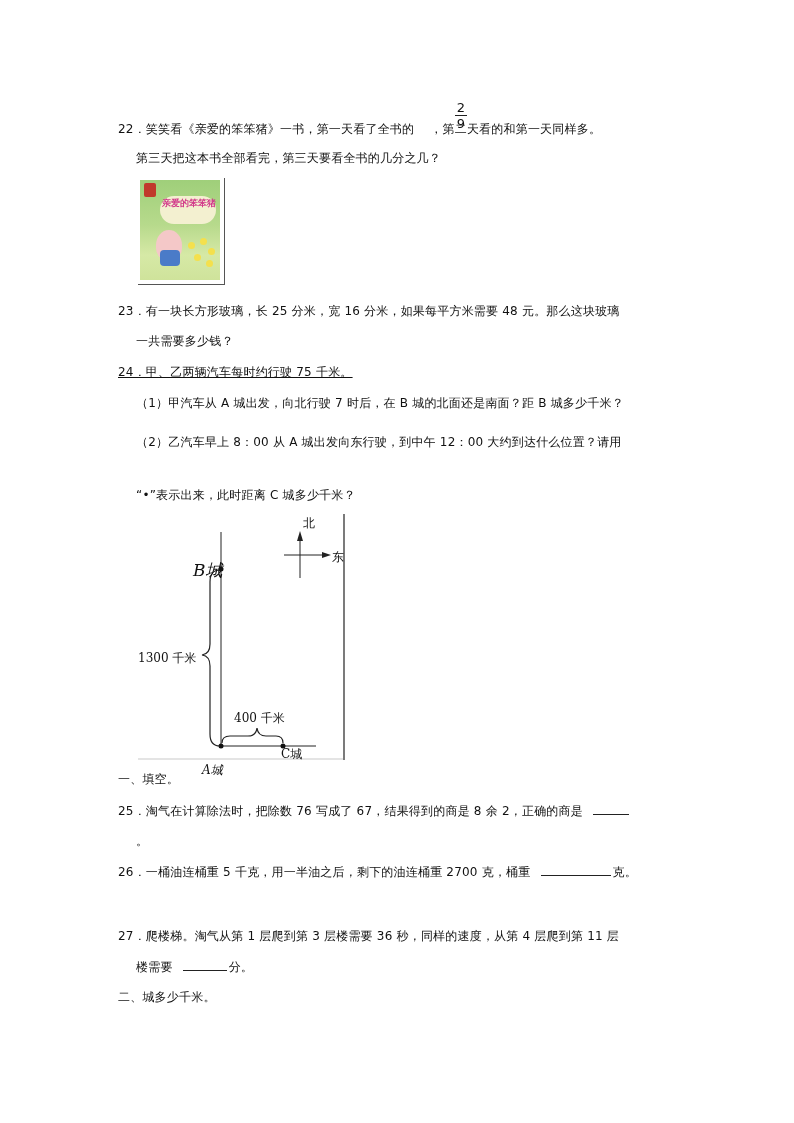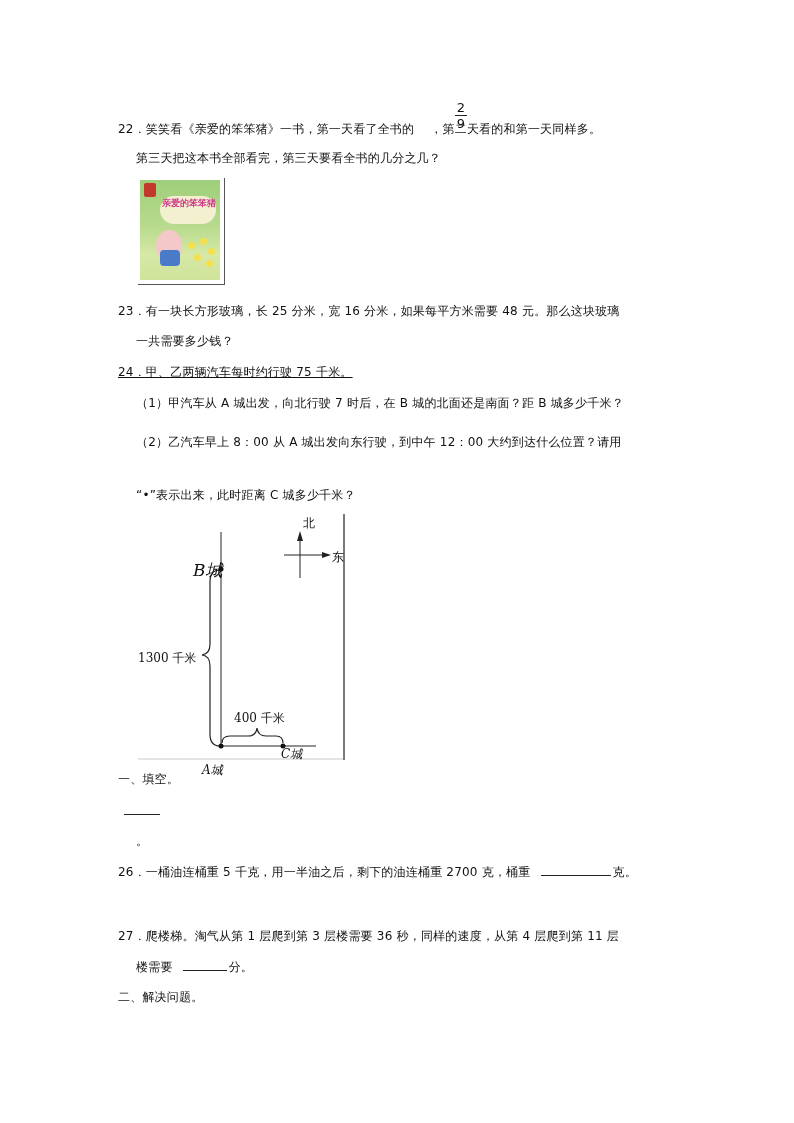--- a/index.html
+++ b/index.html
@@ -84,34 +84,35 @@
     <polygon points="162,17 159,27 165,27" fill="#222"></polygon>
     <line x1="146" y1="41" x2="187" y2="41" stroke="#222" stroke-width="1"></line>
     <polygon points="193,41 184,38 184,44" fill="#222"></polygon>
   </svg>
   <span style="position:absolute; left:165px; top:1px; font-size:12px;">北</span>
   <span style="position:absolute; left:194px; top:35px; font-size:12px;">东</span>
   <span style="position:absolute; left:55px; top:45px; font-size:17px; font-family:'DejaVu Serif', serif; font-style:italic;">B城</span>
   <span style="position:absolute; left:0px; top:136px; font-size:12px; font-family:'DejaVu Serif', serif;">1300 千米</span>
   <span style="position:absolute; left:96px; top:196px; font-size:12px; font-family:'DejaVu Serif', serif;">400 千米</span>
   <span style="position:absolute; left:64px; top:248px; font-size:12px; font-family:'DejaVu Serif', serif; font-style:italic;">A城</span>
-  <span style="position:absolute; left:143px; top:232px; font-size:12px; font-family:'DejaVu Serif', serif; font-style:italic;">C城</span>
+  <span style="position:absolute; left:143px; top:232px; font-size:12px; font-family:'DejaVu Serif', serif; ">C城</span>
 </div>
 
 <div class="line" style="left:118px; top:771px;">一、填空。</div>
 
 <div class="line" style="left:118px; top:802px;">
+  <span>25．淘气在计算除法时，把除数 76 写成了 67，结果得到的商是 8 余 2，正确的商是</span>
   <span class="blank" style="width:36px; margin-left:6px;"></span>
 </div>
 <div class="line" style="left:136px; top:833px;">。</div>
 
 <div class="line" style="left:118px; top:863px;">
   <span>26．一桶油连桶重 5 千克，用一半油之后，剩下的油连桶重 2700 克，桶重</span>
   <span class="blank" style="width:70px; margin-left:6px;"></span><span>克。</span>
 </div>
 
 <div class="line" style="left:118px; top:928px;">27．爬楼梯。淘气从第 1 层爬到第 3 层楼需要 36 秒，同样的速度，从第 4 层爬到第 11 层</div>
 <div class="line" style="left:136px; top:958px;">
   <span>楼需要</span>
   <span class="blank" style="width:44px; margin-left:6px;"></span><span>分。</span>
 </div>
 
-<div class="line" style="left:118px; top:989px;">二、解决问题。</div>
+<div class="line" style="left:118px; top:989px;">二、城多少千米。</div>
 
 </body></html>

